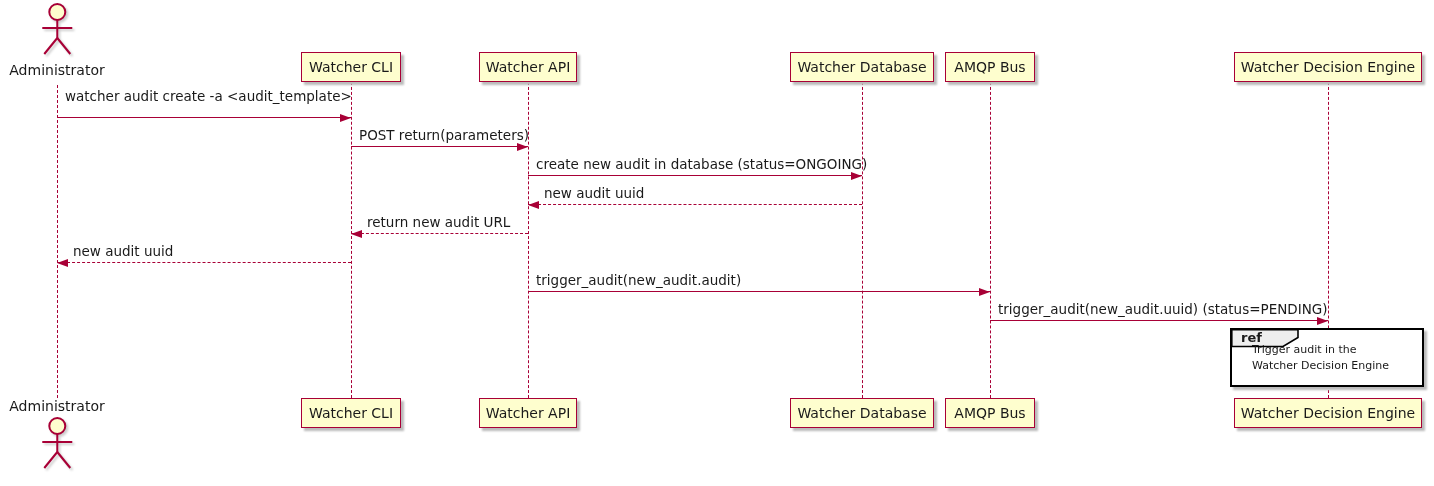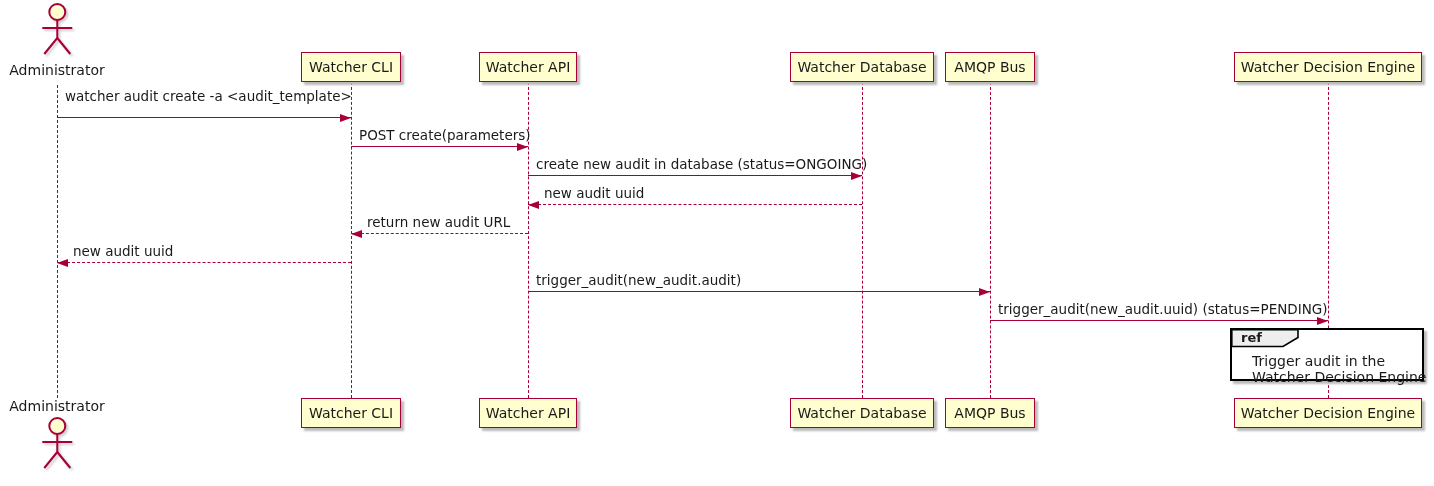--- a/index.html
+++ b/index.html
@@ -74,22 +74,22 @@
   .ref-tab-path { fill: var(--ref-tab-fill, #EEEEEE); stroke: var(--ref-border, #000000); stroke-width: 1.6; }
   .ref-keyword {
     position: absolute;
     top: 0px; left: 9px;
     font-size: 13px;
     font-weight: bold;
     z-index: 5;
   }
   .ref-content {
     position: absolute;
-    top: 24px; left: 20px;
-    font-size: 14px;
+    top: 12px; left: 20px;
+    font-size: 11px;
     line-height: 15.5px;
     white-space: nowrap;
   }
 </style>
 </head>
 <body>
 
 <div id="diagram" style="--box-fill: #FEFECE; --box-border: #A80036; --line-color: #A80036; --text-color: #1A1A1A; --ref-border: #000000; --ref-tab-fill: #EEEEEE; --shadow: #BBBBBB;">
 
   <div class="actor" style="left:57px; top:2px;">
@@ -153,42 +153,42 @@
         <span>Watcher Decision Engine</span>
       </div>
       <div class="pbox" style="left: 1234px; top: 398px; width: 188px;">
         <span>Watcher Decision Engine</span>
       </div>
       <div class="msg-line solid" style="left: 57px; top: 117px; width: 294px;"></div>
       <div class="arrow-right" style="top: 113.5px; left: 340px;"></div>
       <div class="msg-label" style="left: 65px; top: 88px;">watcher audit create -a &lt;audit_template&gt;</div>
       <div class="msg-line solid" style="left: 351px; top: 146px; width: 177px;"></div>
       <div class="arrow-right" style="top: 142.5px; left: 517px;"></div>
-      <div class="msg-label" style="left: 359px; top: 127px;">POST create(parameters)</div>
+      <div class="msg-label" style="left: 359px; top: 127px;">POST return(parameters)</div>
       <div class="msg-line solid" style="left: 528px; top: 175px; width: 334px;"></div>
       <div class="arrow-right" style="top: 171.5px; left: 851px;"></div>
       <div class="msg-label" style="left: 536px; top: 156px;">create new audit in database (status=ONGOING)</div>
       <div class="msg-line dashed" style="left: 528px; top: 204px; width: 334px;"></div>
       <div class="arrow-left" style="top: 200.5px; left: 528px;"></div>
       <div class="msg-label" style="left: 544px; top: 185px;">new audit uuid</div>
       <div class="msg-line dashed" style="left: 351px; top: 233px; width: 177px;"></div>
       <div class="arrow-left" style="top: 229.5px; left: 351px;"></div>
       <div class="msg-label" style="left: 367px; top: 214px;">return new audit URL</div>
       <div class="msg-line dashed" style="left: 57px; top: 262px; width: 294px;"></div>
       <div class="arrow-left" style="top: 258.5px; left: 57px;"></div>
       <div class="msg-label" style="left: 73px; top: 243px;">new audit uuid</div>
       <div class="msg-line solid" style="left: 528px; top: 291px; width: 462px;"></div>
       <div class="arrow-right" style="top: 287.5px; left: 979px;"></div>
       <div class="msg-label" style="left: 536px; top: 272px;">trigger_audit(new_audit.audit)</div>
       <div class="msg-line solid" style="left: 990px; top: 320px; width: 338px;"></div>
       <div class="arrow-right" style="top: 316.5px; left: 1317px;"></div>
       <div class="msg-label" style="left: 998px; top: 301px;">trigger_audit(new_audit.uuid) (status=PENDING)</div>
     </div>
 
-  <div class="ref-box" style="left:1230px; top:328px; width:194px; height:53px;">
+  <div class="ref-box" style="left:1230px; top:328px; width:194px; height:59px;">
     <svg class="ref-tab" width="70" height="19" viewBox="0 0 70 19">
       <path class="ref-tab-path" d="M0.8,0.8 L67,0.8 L67,8.5 L52,17.5 L0.8,17.5 Z"></path>
     </svg>
     <span class="ref-keyword">ref</span>
     <div class="ref-content">
       <div>Trigger audit in the</div>
       <div>Watcher Decision Engine</div>
     </div>
   </div>
 

